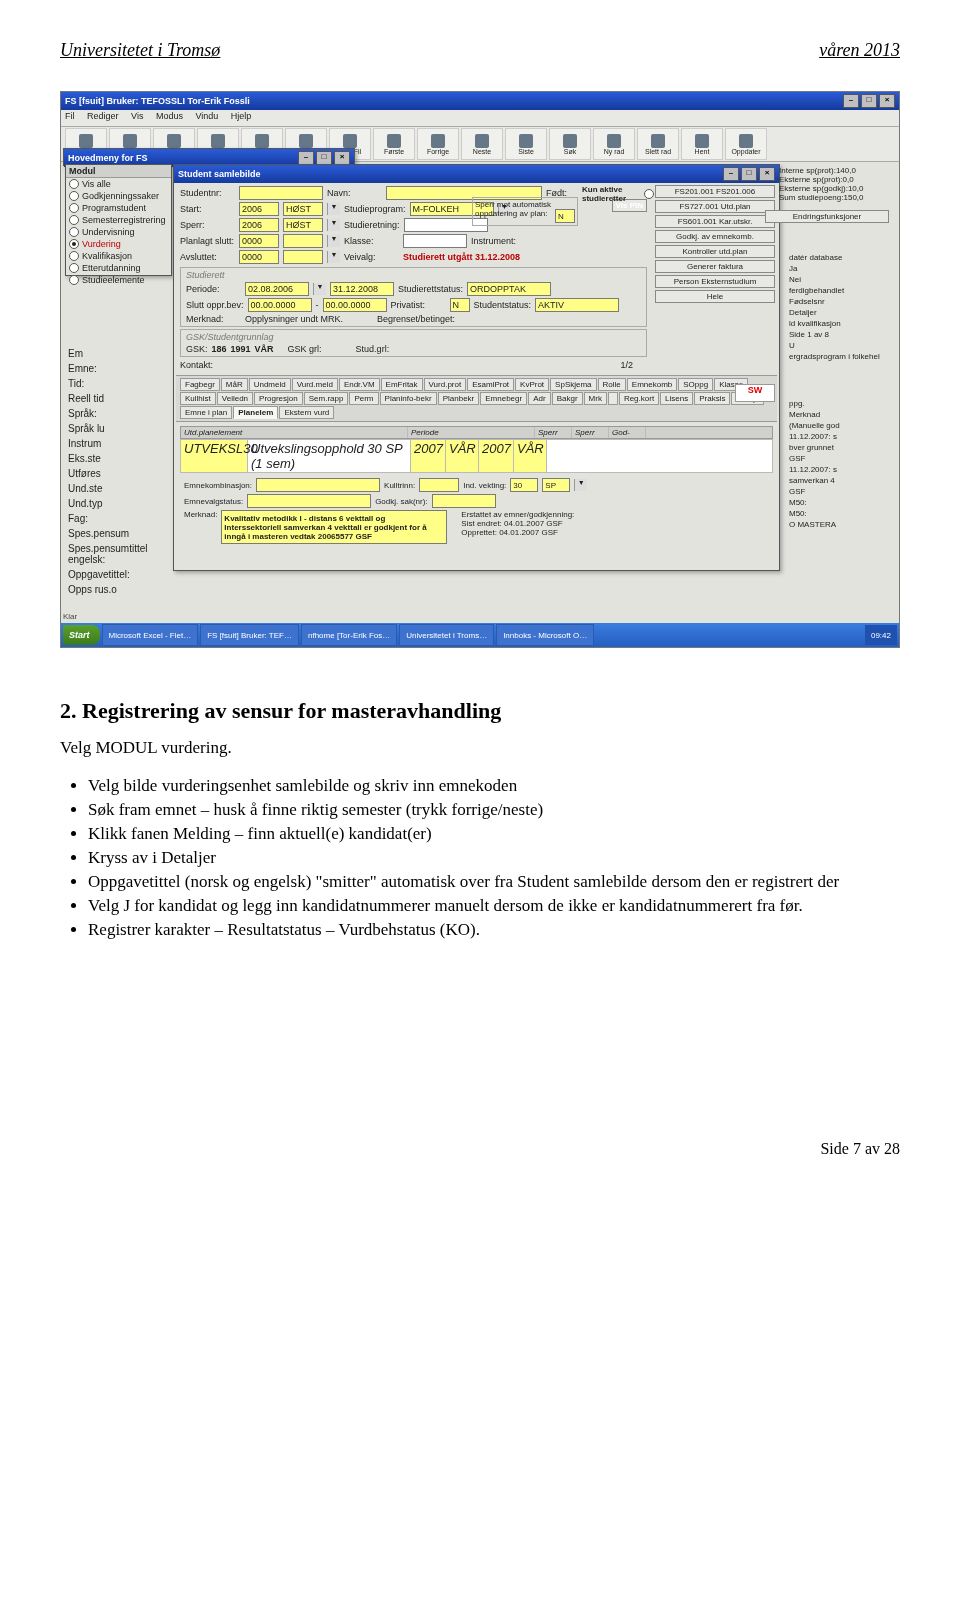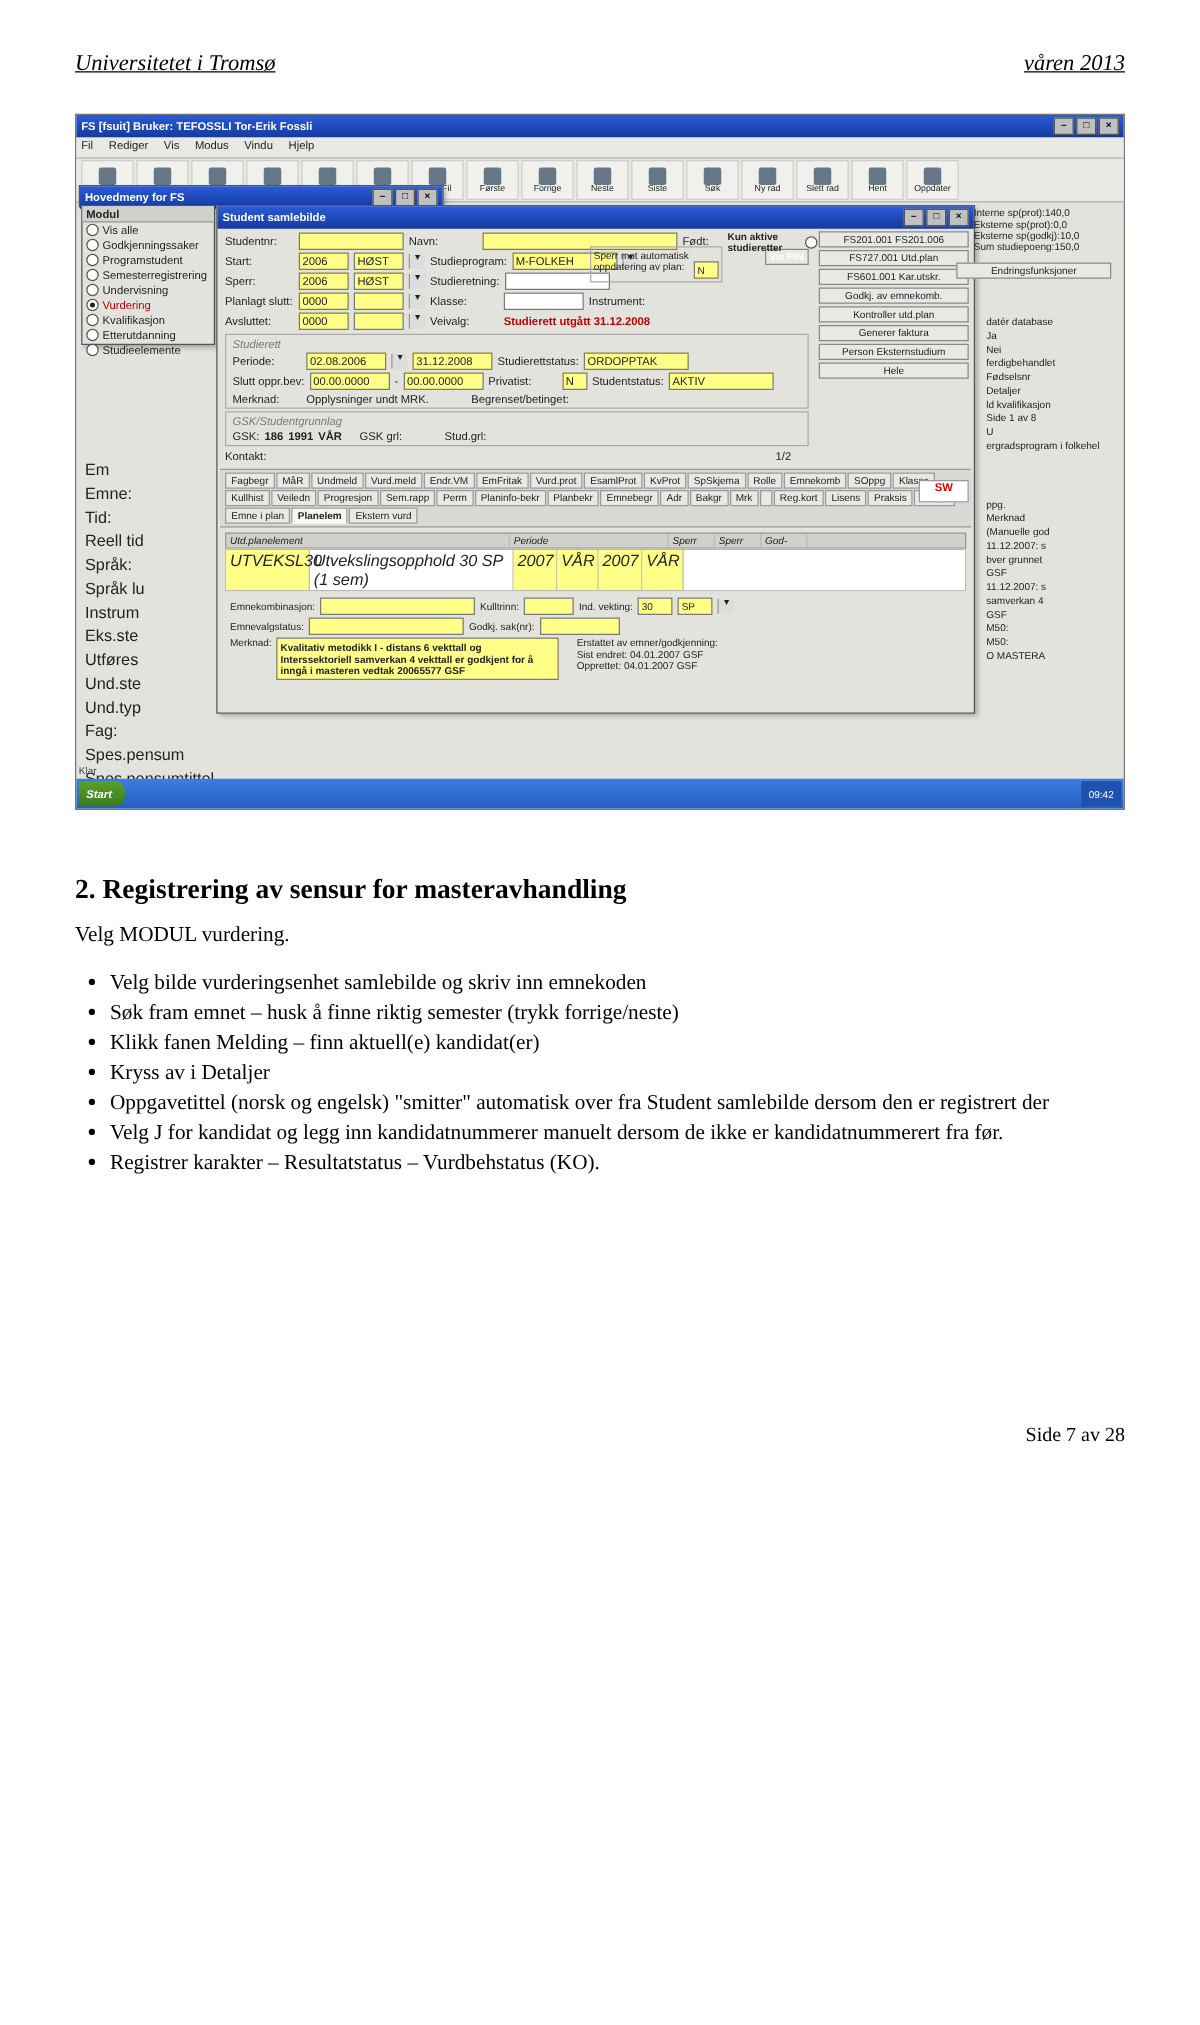--- a/index.html
+++ b/index.html
@@ -112,21 +112,21 @@
   .inp.w60 { width: 58px; }
   .inp.w80 { width: 78px; }
   .inp.w120 { width: 118px; }
   .dd { border-left:1px solid #999; width:12px; height:12px; background:#ddd; text-align:center; font-size:7px; display:inline-block;}
   .tabstrip { display: flex; flex-wrap: wrap; gap: 1px; padding: 2px 4px; background:#d8d8d4; border-top:1px solid #999; border-bottom:1px solid #999; }
   .tab { background:#e8e8e4; border:1px solid #999; padding:1px 4px; font-size:8px; }
   .tab.active { background:#f6f6f2; border-bottom:1px solid #f6f6f2; font-weight:bold; }
   .buttons-right { position: absolute; right: 4px; width: 120px; display:flex; flex-direction:column; gap:2px; }
   .btn { background: #e8e8e4; border: 1px solid #888; padding: 1px 3px; font-size: 8px; text-align:center; }
   .right-col { position:absolute; right:2px; top:72px; width:110px; font-size:8px; }
-  .left-labels { position:absolute; left:4px; top:274px; width:105px; font-size:13px; }
+  .left-labels { position:absolute; left:4px; top:254px; width:105px; font-size:10px; }
   .left-labels div { padding: 2px 3px; }
   .grid-row-h { display:flex; background:#d0d0cc; border:1px solid #999; font-size:8px; }
   .grid-row-h > div, .grid-row > div { padding:1px 3px; border-right:1px solid #bbb;font-style:italic; }
   .grid-row { display:flex; background:#fff; border:1px solid #bbb; font-size:13px; }
   .swlogo { width:38px; height:16px; background:#fff; border:1px solid #999; color:#d00; font-weight:bold; text-align:center; }
 
   .taskbar {
     position: absolute;
     left: 0; right: 0; bottom: 0;
     height: 24px;
@@ -598,20 +598,27 @@
       <div>Opps
 rus.o</div>
     </div>
 
   <div class="klar">Klar</div>
 
   <div class="taskbar">
     <div class="startbtn">
         <span>Start</span>
       </div>
+    <div id="taskitems" style="display:flex; gap:2px;">
+        <div class="taskitem">Microsoft Excel - Flet…</div>
+        <div class="taskitem">FS [fsuit] Bruker: TEF…</div>
+        <div class="taskitem">nfhome [Tor-Erik Fos…</div>
+        <div class="taskitem">Universitetet i Troms…</div>
+        <div class="taskitem">Innboks - Microsoft O…</div>
+      </div>
     <div class="tray">
         <span>09:42</span>
       </div>
   </div>
 <div class="btn" style="position: absolute; right: 10px; top: 118px; width: 116px;">Endringsfunksjoner</div>
   </div>
 
 <h2 class="section">2. Registrering av sensur for masteravhandling</h2>
 <p class="body">Velg MODUL vurdering.</p>
 <ul class="body" id="bullets">

